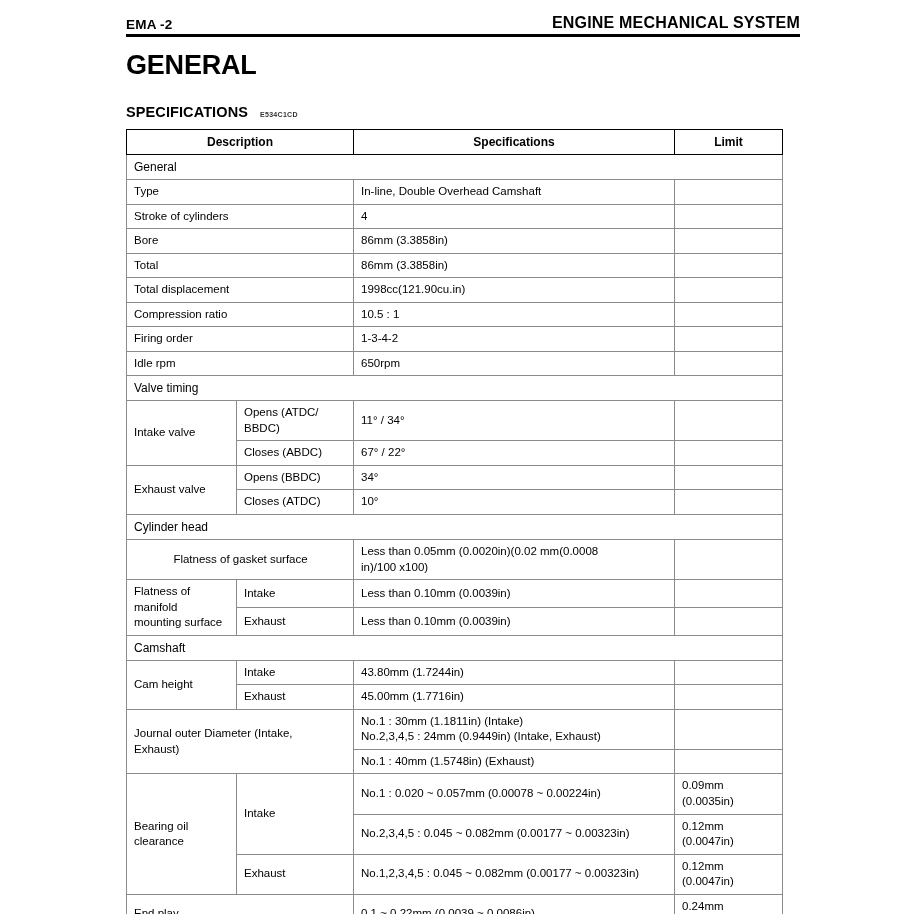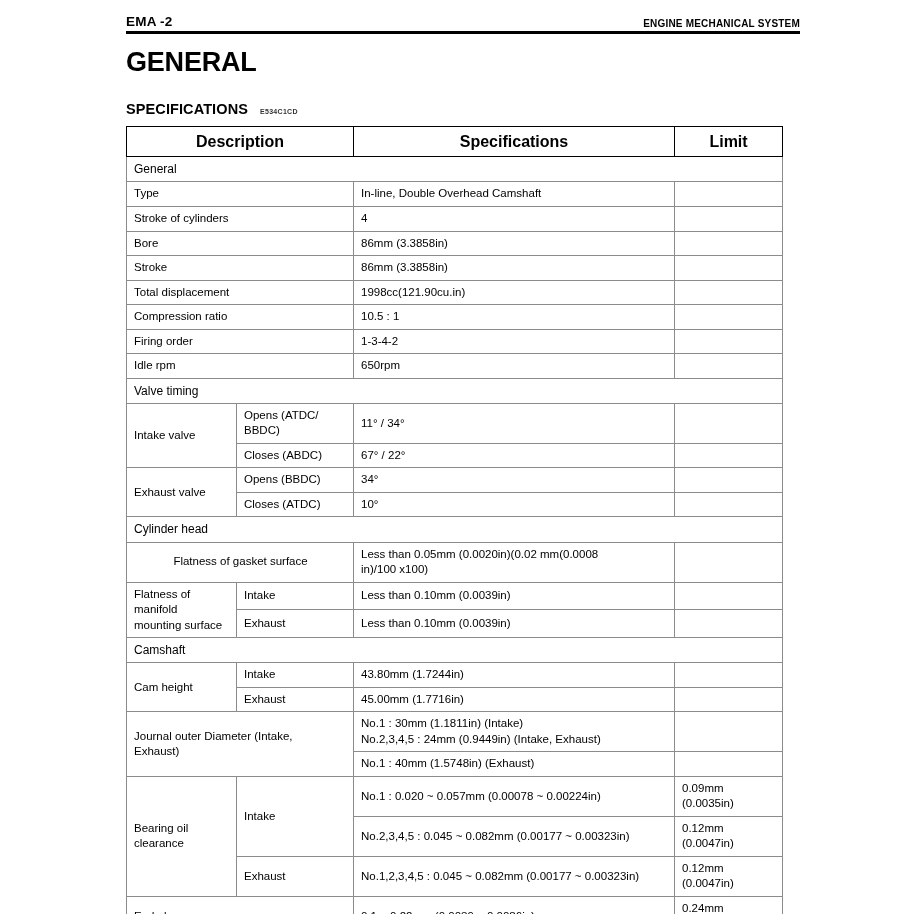--- a/index.html
+++ b/index.html
@@ -29,21 +29,21 @@
     justify-content: space-between;
     padding-top: 14px;
     padding-bottom: 2px;
   }
   .pg-num {
     font-size: 13.5px;
     font-weight: bold;
     letter-spacing: 0.2px;
   }
   .pg-section {
-    font-size: 10px;
+    font-size: 16px;
     font-weight: bold;
     letter-spacing: 0.2px;
     padding-left: 31px;
   }
   .header-rule {
     border-bottom: 3px solid #000;
     margin-bottom: 0;
   }
 
   
@@ -88,21 +88,21 @@
     padding: 4px 6px 4px 7px;
     vertical-align: middle;
     line-height: 1.35;
     font-weight: normal;
     text-align: left;
   }
   table.spec thead th {
     border: 1px solid #000;
     text-align: center;
     font-weight: bold;
-    font-size: 16px;
+    font-size: 12px;
     padding: 4px 4px;
   }
   
   table.spec {
     border: 1.6px solid #000;
   }
   td.section-head {
     font-weight: bold;
     font-size: 12px;
     border-left: 1px solid #000;
@@ -161,21 +161,21 @@
           <td colspan="2" style="white-space: pre-line;">Stroke of cylinders</td>
           <td class="spec-val">4</td>
           <td class="limit-val"></td>
         </tr>
         <tr>
           <td colspan="2" style="white-space: pre-line;">Bore</td>
           <td class="spec-val">86mm (3.3858in)</td>
           <td class="limit-val"></td>
         </tr>
         <tr>
-          <td colspan="2" style="white-space: pre-line;">Stroke</td>
+          <td colspan="2" style="white-space: pre-line;">Total</td>
           <td class="spec-val">86mm (3.3858in)</td>
           <td class="limit-val"></td>
         </tr>
         <tr>
           <td colspan="2" style="white-space: pre-line;">Total displacement</td>
           <td class="spec-val">1998cc(121.90cu.in)</td>
           <td class="limit-val"></td>
         </tr>
         <tr>
           <td colspan="2" style="white-space: pre-line;">Compression ratio</td>

